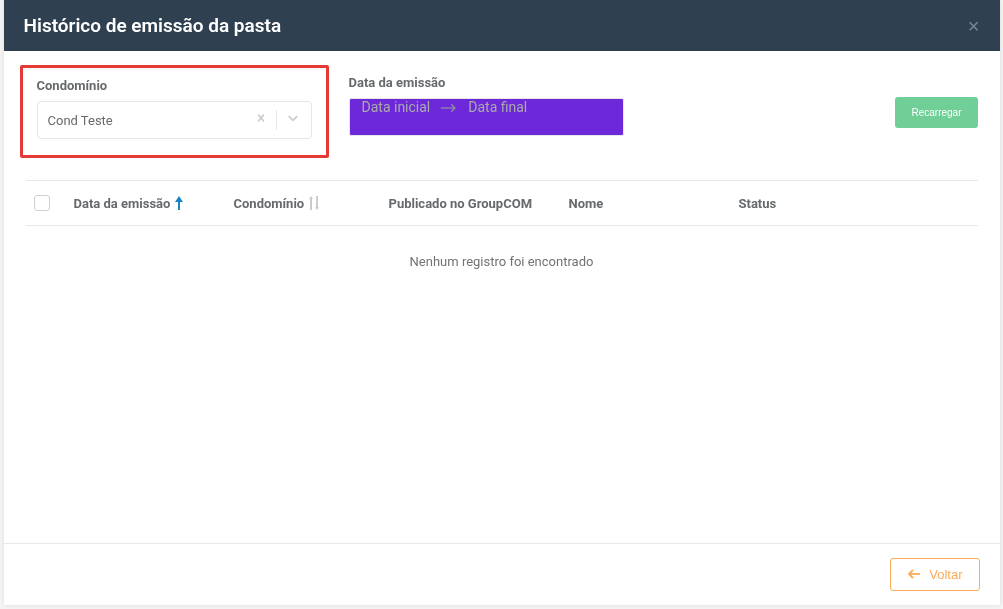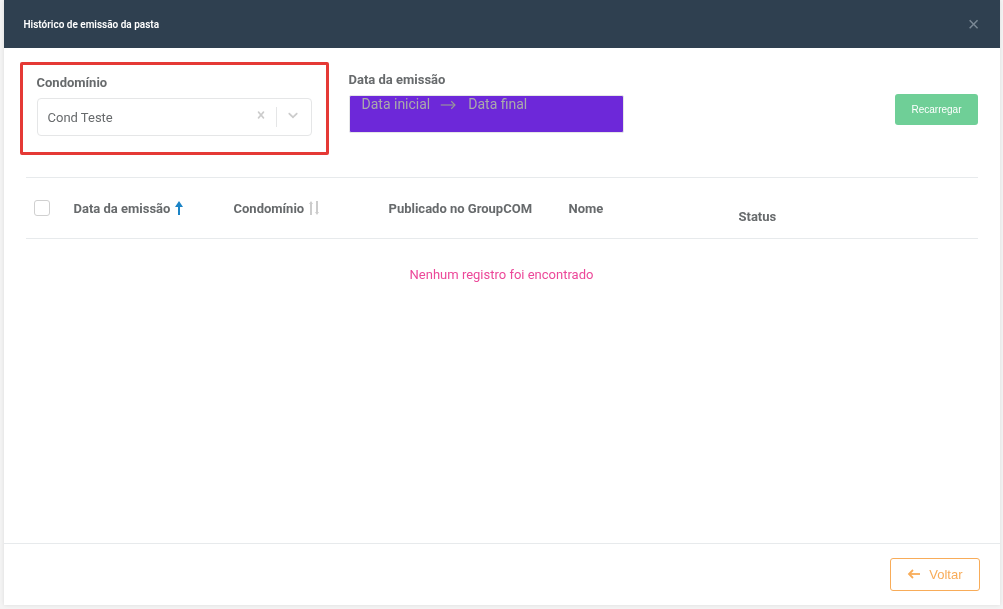--- a/index.html
+++ b/index.html
@@ -22,21 +22,21 @@
     }
     .modal-header {
       background: #2f4050;
       color: #fff;
       padding: 14px 20px;
       display: flex;
       justify-content: space-between;
       align-items: center;
     }
     .modal-title {
-      font-size: 10px;
+      font-size: 19px;
       font-weight: 600;
     }
     .close-btn {
       color: #7a8895;
       font-size: 20px;
       cursor: pointer;
       background: none;
       border: none;
       line-height: 1;
     }
@@ -160,28 +160,28 @@
       font-weight: 700;
       color: #676a6c;
       display: flex;
       align-items: center;
       gap: 4px;
     }
     .col-data-emissao { width: 160px; }
     .col-condominio { width: 155px; }
     .col-nome { width: 170px; }
     .col-publicado { width: 180px; }
-    .col-status { width: 120px; margin-top: 17px; }
+    .col-status { width: 120px; }
     .sort-icon { display:inline-flex; }
     .sort-active { color: #1c84c6; }
     .sort-inactive { color: #ccc; }
     .empty-row {
       text-align: center;
       padding: 28px 0;
-      color: #ec4899;
+      color: #737373;
       font-size: 13px;
     }
     .modal-footer {
       border-top: 1px solid #e7eaec;
       padding: 14px 20px;
       display: flex;
       justify-content: flex-end;
     }
     .back-btn {
       background: #fff;

